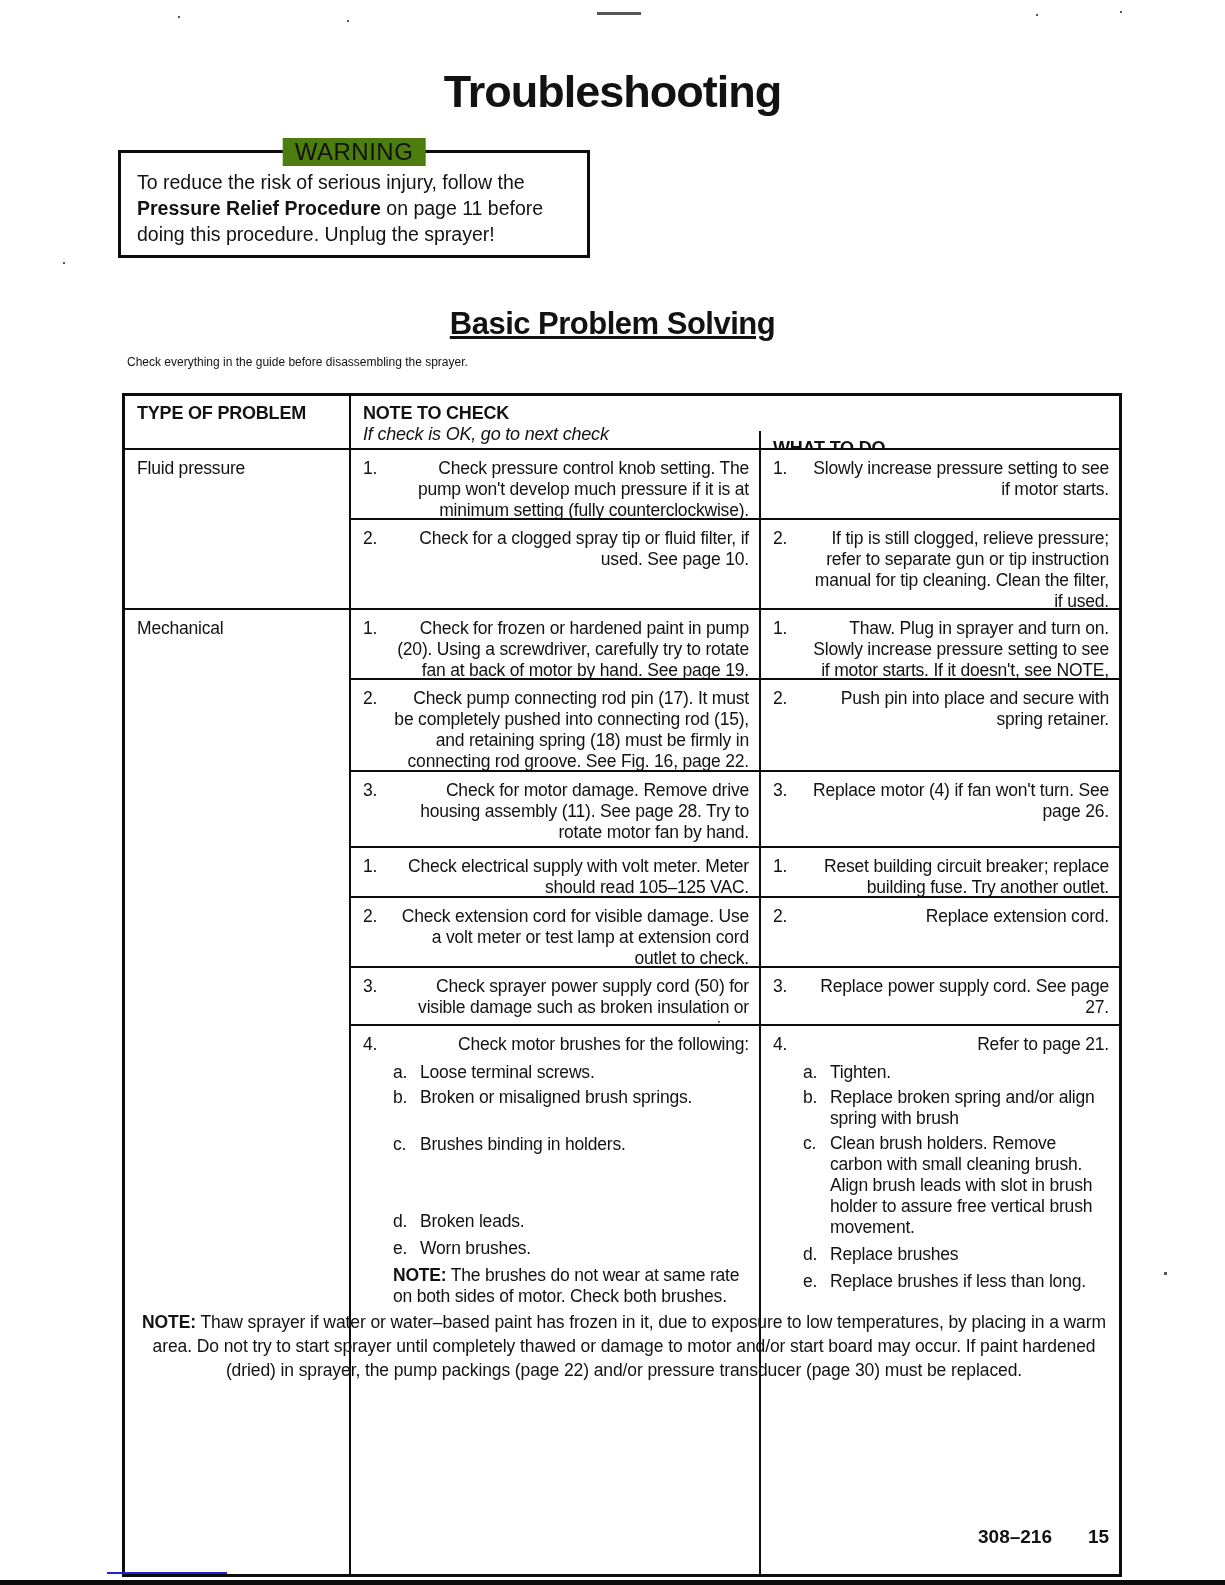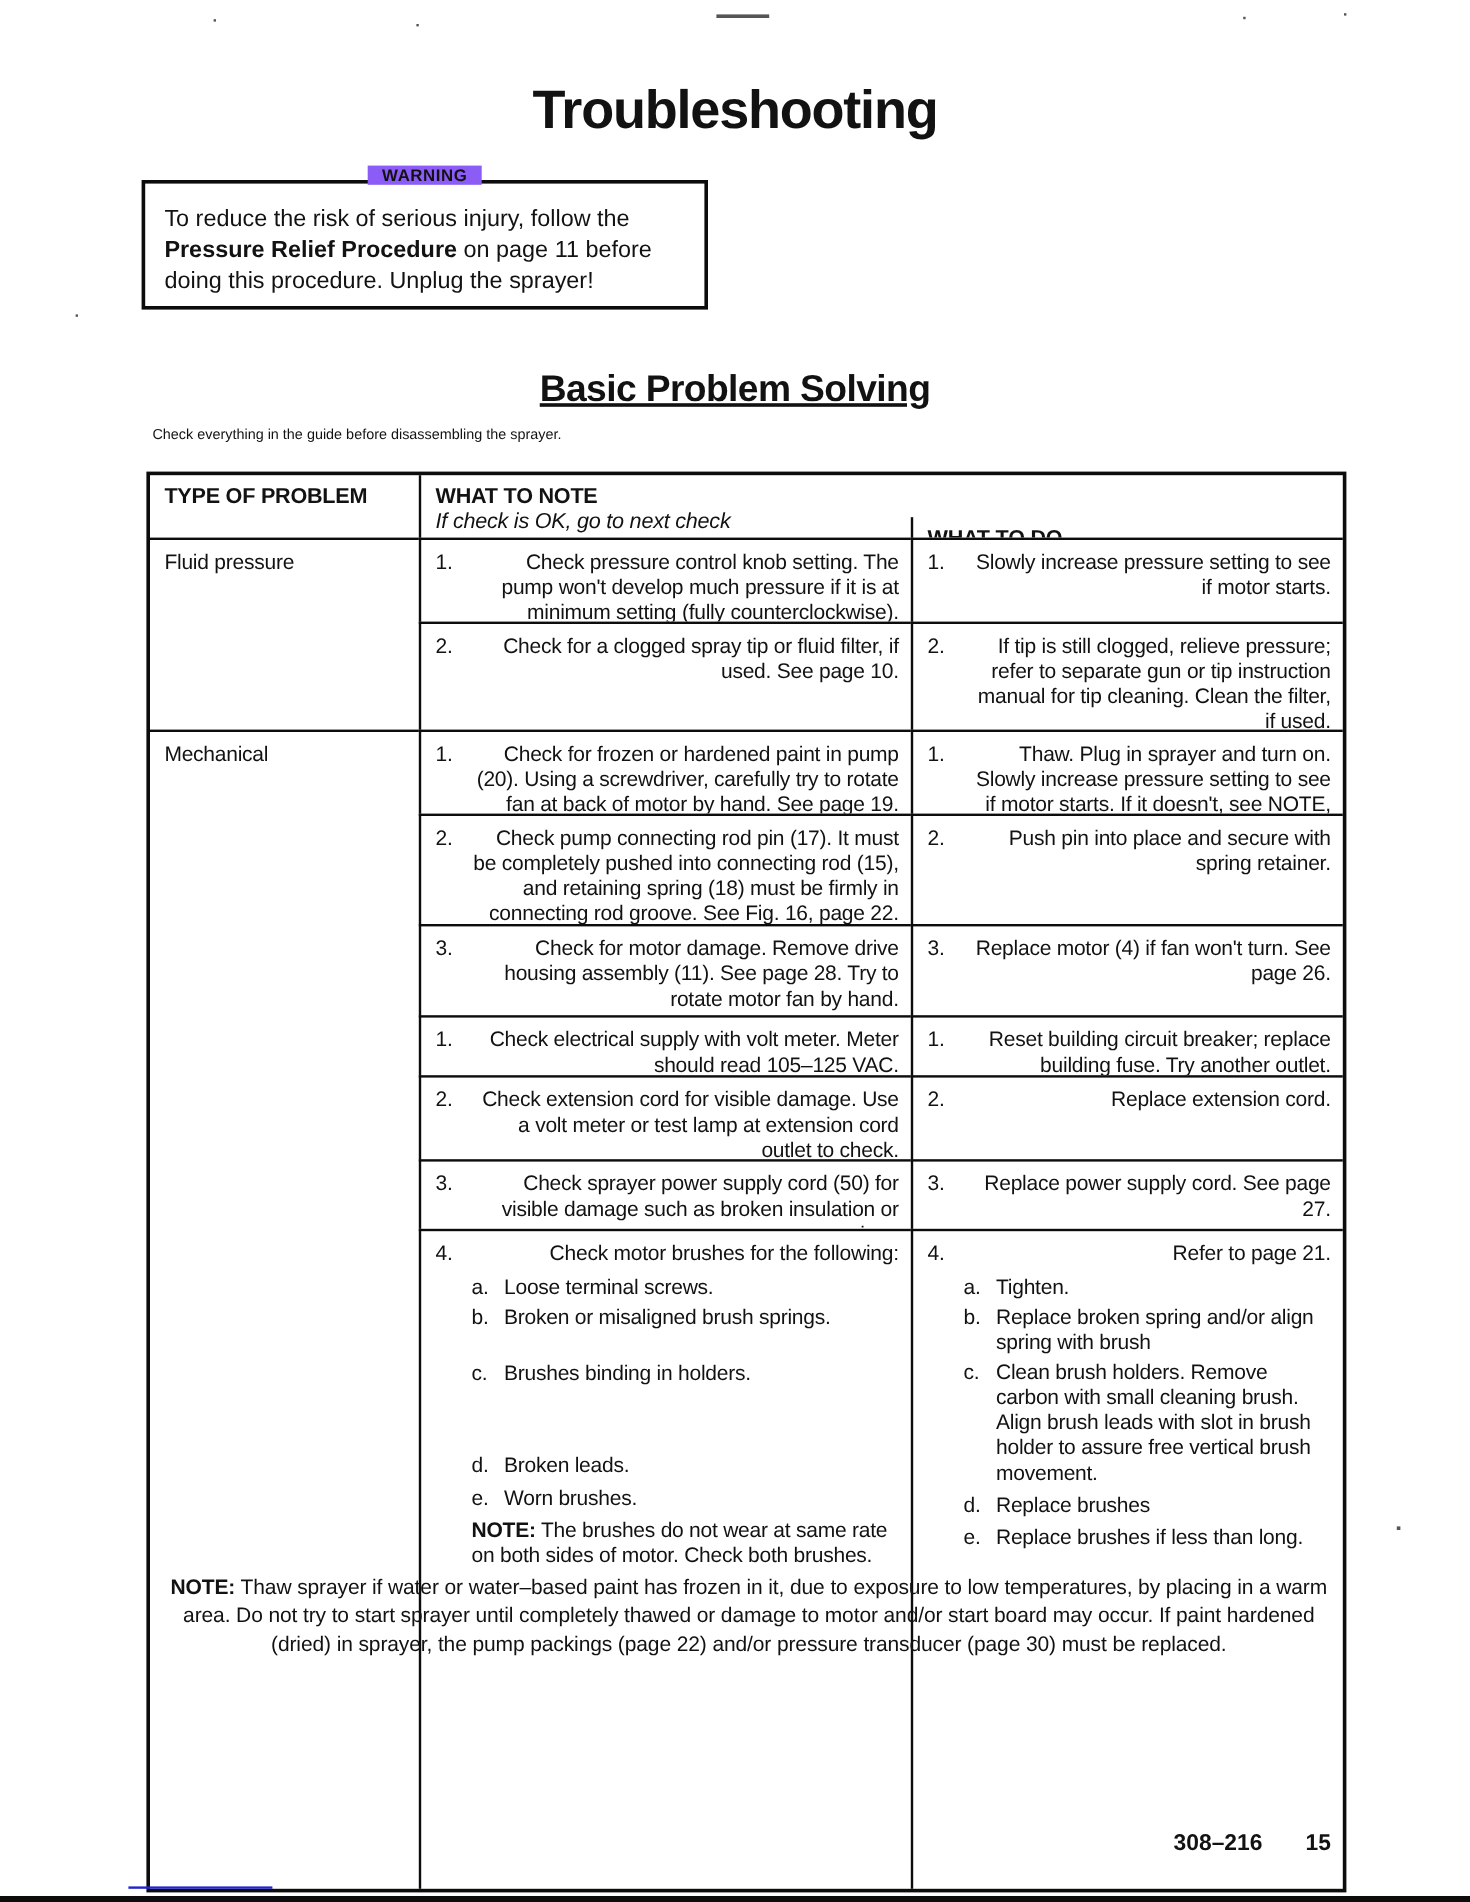--- a/index.html
+++ b/index.html
@@ -12,21 +12,21 @@
     position:absolute;top:66px;left:0;width:1225px;text-align:center;
     font-size:45px;font-weight:bold;letter-spacing:-1px;
   }
   
   .warnbox{
     position:absolute;left:118px;top:150px;width:472px;height:108px;
     border:3px solid #0c0c0c;box-sizing:border-box;
   }
   .warnbox .warnlabel{
     position:absolute;top:-15px;left:50%;transform:translateX(-50%);
-    background:#8b5cf6;padding:0 12px;font-size:14px;font-weight:bold;
+    background:#4d7c0f;padding:0 12px;font-size:24px;font-weight:normal;
     letter-spacing:0.5px;white-space:nowrap;
   }
   .warnbox .warntext{
     padding:16px 16px 0 16px;font-size:19.5px;line-height:26px;
   }
   .section-title{
     position:absolute;top:306px;left:0;width:1225px;text-align:center;
     font-size:31px;font-weight:bold;letter-spacing:-0.5px;text-decoration:underline;
   }
   .intro{
@@ -94,21 +94,21 @@
 
 <div class="section-title">Basic Problem Solving</div>
 <div class="intro">Check everything in the guide before disassembling the sprayer.</div>
 
 <div class="ts-table">
 
   <div class="cell c1 hr hcell" style="grid-row:1;grid-column:1;">
     <span>TYPE OF PROBLEM</span>
   </div>
   <div class="cell hr hcell" style="grid-row:1;grid-column:2;">
-    <span>WHAT TO NOTE</span>
+    <span>NOTE TO CHECK</span>
     <span class="sub">If check is OK, go to next check</span>
   </div>
   <div class="cell hr hcell" style="grid-row:1;grid-column:3;margin-top:35px;">
     <span>WHAT TO DO</span>
     <span class="sub">When check is not OK, refer to this column</span>
   </div>
 
   <div class="cell c1" style="grid-row:2 / span 2;grid-column:1;">
     <span>Fluid pressure</span>
   </div>

